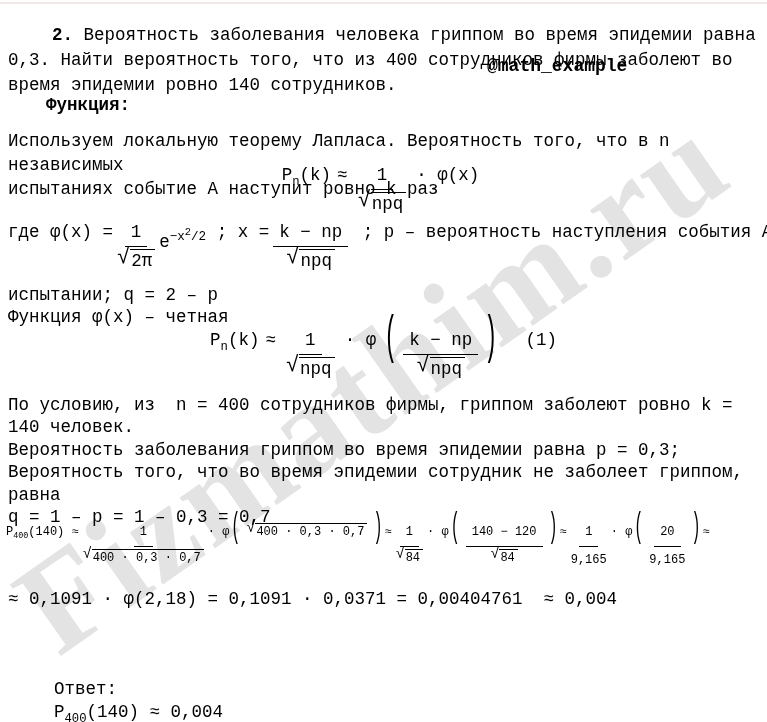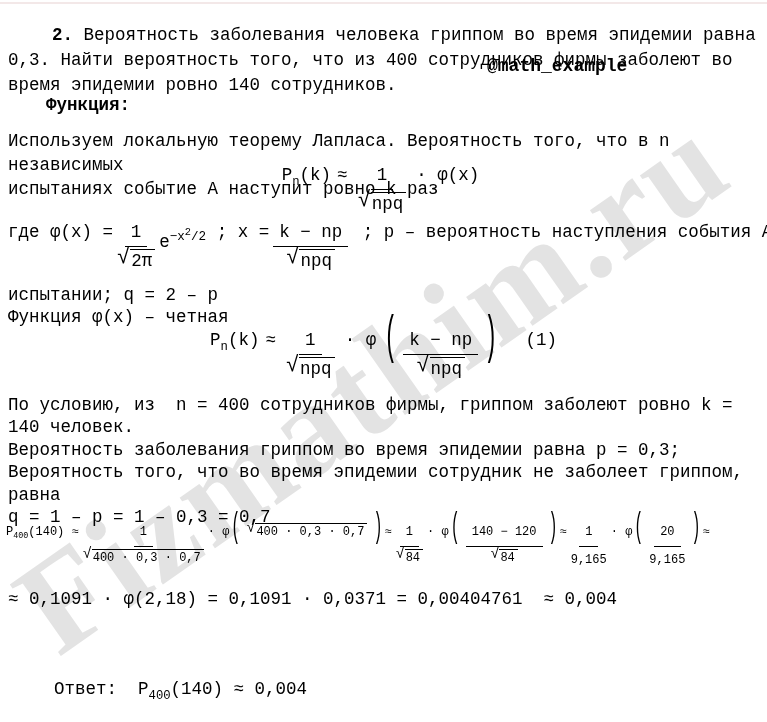--- a/index.html
+++ b/index.html
@@ -33,21 +33,21 @@
   .f1 { top:164px; left:0; width:100%; justify-content:center; height:58px; }
   .whererow { top:221px; left:8px; height:60px; }
   .w2 { top:284px; left:8px; }
   .w3 { top:306px; left:8px; }
   .feq1 { top:329px; left:0; width:100%; justify-content:center; height:64px; }
   .cond { top:394px; left:8px; line-height:22.4px; }
   .subst { top:497px; left:8px; }
   .bigf { top:521px; left:6px; height:66px; font-size:12px; }
   .bigf2 { top:588px; left:8px;text-align:center; }
   .tableline { top:638px; left:8px; }
-  .answerrow { top:678px; left:54px; height:30px; font-size:17.5px; }
+  .answerrow { top:678px; left:54px; height:30px; font-size:17.5px;flex-direction:column; }
 
   
   .tok { white-space:pre; }
   sub { font-size:.7em; }
   .op { margin:0 6px; white-space:pre; }
   .frac { display:inline-flex; flex-direction:column; align-items:center; margin:0 4px; }
   .num { border-bottom:1.3px solid #000; padding:0 6px 2px; display:inline-flex; justify-content:center; white-space:pre; }
   .den { padding-top:2px; display:inline-flex; white-space:pre; }
   .sqrt { display:inline-flex; align-items:flex-start; }
   .rad { font-size:1.25em; line-height:1; transform:translateY(-2px); }

